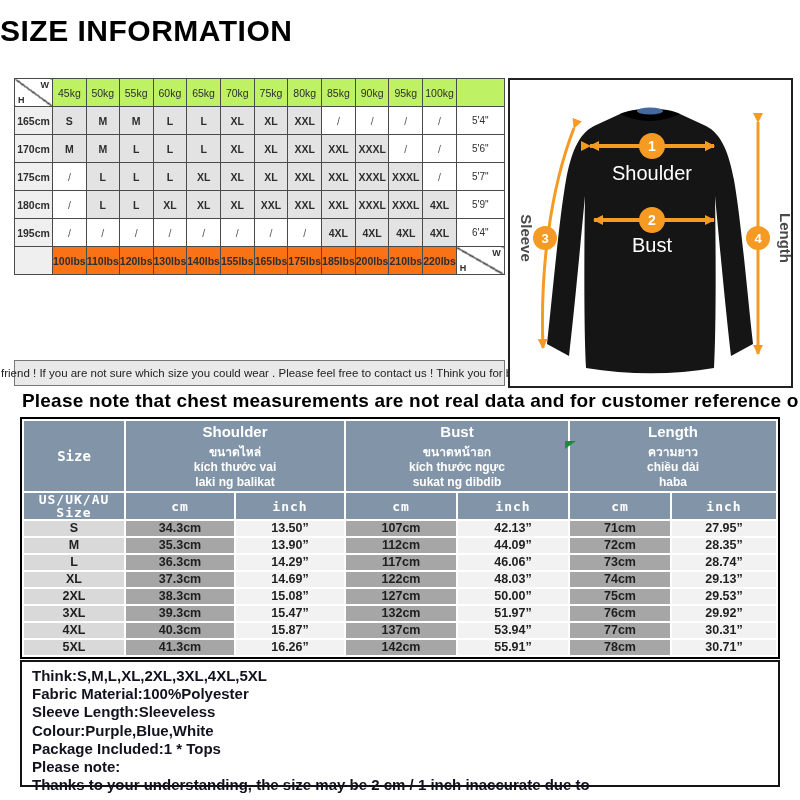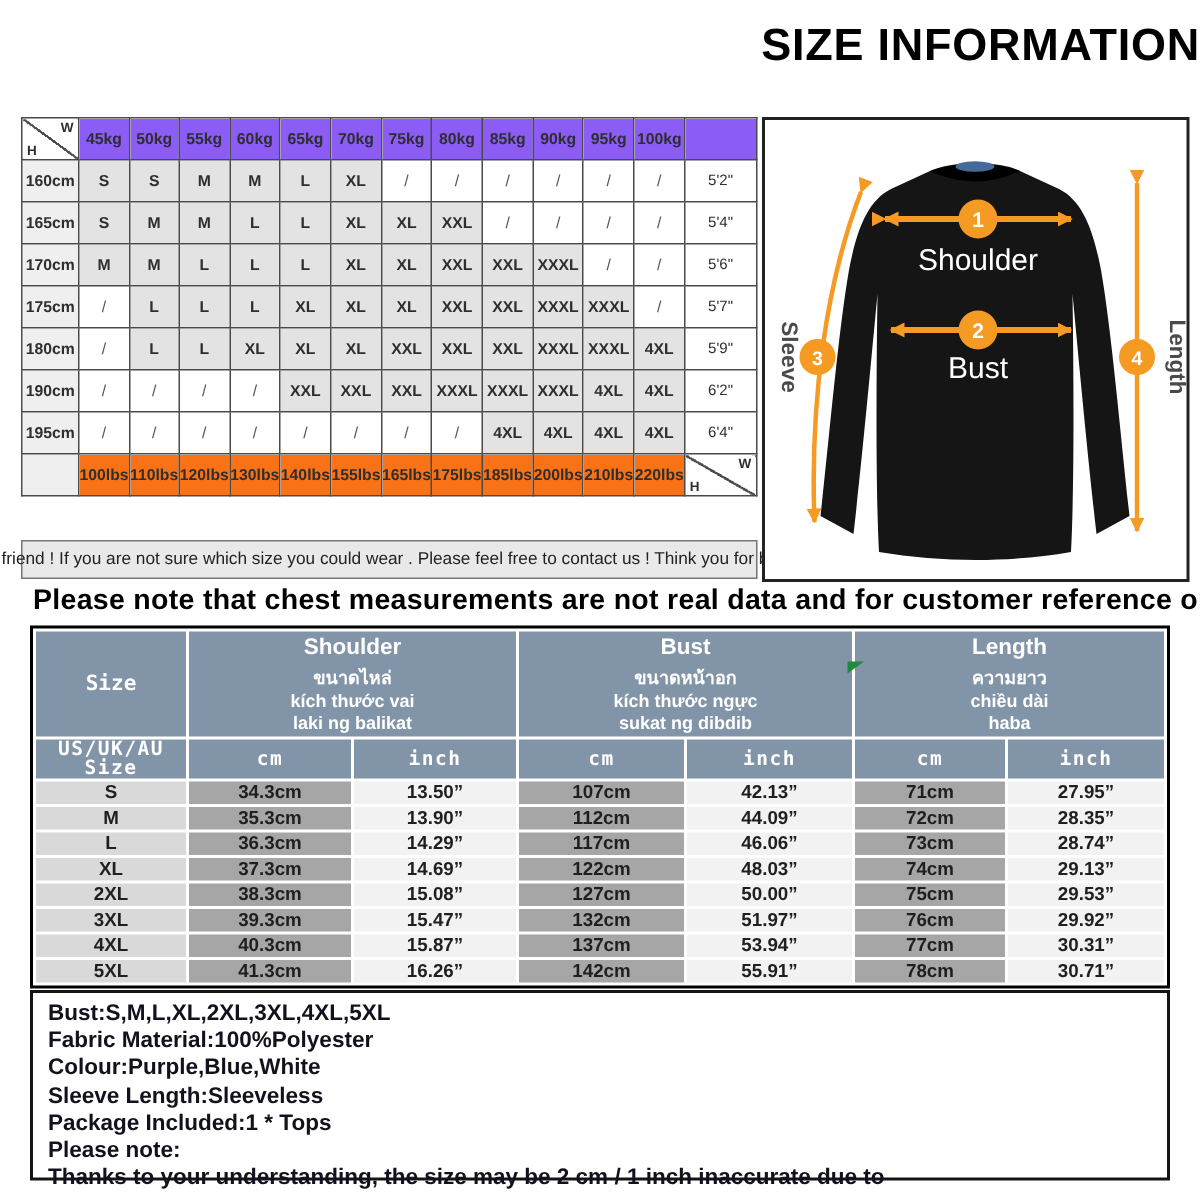--- a/index.html
+++ b/index.html
@@ -1,27 +1,27 @@
 <!DOCTYPE html>
 <html><head>
 <meta charset="utf-8">
 <style>
   html,body{margin:0;padding:0;background:#fff;}
   #page{position:relative;width:800px;height:800px;background:#fff;overflow:hidden;
         font-family:"Liberation Sans",sans-serif;}
 
   
-  .title{position:absolute;top:14px;left:0;width:800px;text-align:right;
+  .title{position:absolute;top:14px;left:0;width:800px;text-align:left;
          font-size:30px;font-weight:800;color:#000;letter-spacing:.5px;}
 
   
   .matrix{position:absolute;left:14px;top:78px;border-collapse:collapse;table-layout:fixed;}
   .matrix td{border:1px solid #4a4a4a;text-align:center;vertical-align:middle;
              height:27px;padding:0;font-size:10.5px;color:#2e2e2e;overflow:hidden;white-space:nowrap;}
-  .matrix td.hdr{font-weight:700;background:#8b5cf6;margin-left:46px;}
+  .matrix td.hdr{font-weight:400;background:#bef264;margin-left:46px;}
   .matrix td.hcell{font-weight:700;background:#efefef;}
   .matrix td.val{font-weight:700;background:#e3e3e3;}
   .matrix td.slash{font-weight:400;background:#fff;color:#555;}
   .matrix td.ftcell{font-weight:400;background:#fff;font-size:10px;}
   .matrix td.lbs{font-weight:700;background:#f97316;}
   .matrix td.corner{position:relative;background-color:#fff;background-image:
       linear-gradient(to top right,transparent 48.5%,#4a4a4a 48.5%,#4a4a4a 52%,transparent 52%);}
   .matrix td.corner .cw{position:absolute;top:1px;right:3px;font-size:9px;font-weight:700;}
   .matrix td.corner .ch{position:absolute;bottom:1px;left:3px;font-size:9px;font-weight:700;}
 
@@ -92,36 +92,20 @@
           <td class="hdr">70kg</td>
           <td class="hdr">75kg</td>
           <td class="hdr">80kg</td>
           <td class="hdr">85kg</td>
           <td class="hdr">90kg</td>
           <td class="hdr">95kg</td>
           <td class="hdr">100kg</td>
           <td class="hdr"></td>
         </tr>
         <tr>
-          <td class="hcell">160cm</td>
-          <td class="val">S</td>
-          <td class="val">S</td>
-          <td class="val">M</td>
-          <td class="val">M</td>
-          <td class="val">L</td>
-          <td class="val">XL</td>
-          <td class="slash">/</td>
-          <td class="slash">/</td>
-          <td class="slash">/</td>
-          <td class="slash">/</td>
-          <td class="slash">/</td>
-          <td class="slash">/</td>
-          <td class="ftcell">5'2"</td>
-        </tr>
-        <tr>
           <td class="hcell">165cm</td>
           <td class="val">S</td>
           <td class="val">M</td>
           <td class="val">M</td>
           <td class="val">L</td>
           <td class="val">L</td>
           <td class="val">XL</td>
           <td class="val">XL</td>
           <td class="val">XXL</td>
           <td class="slash">/</td>
@@ -170,36 +154,20 @@
           <td class="val">XL</td>
           <td class="val">XL</td>
           <td class="val">XL</td>
           <td class="val">XXL</td>
           <td class="val">XXL</td>
           <td class="val">XXL</td>
           <td class="val">XXXL</td>
           <td class="val">XXXL</td>
           <td class="val">4XL</td>
           <td class="ftcell">5'9"</td>
-        </tr>
-        <tr>
-          <td class="hcell">190cm</td>
-          <td class="slash">/</td>
-          <td class="slash">/</td>
-          <td class="slash">/</td>
-          <td class="slash">/</td>
-          <td class="val">XXL</td>
-          <td class="val">XXL</td>
-          <td class="val">XXL</td>
-          <td class="val">XXXL</td>
-          <td class="val">XXXL</td>
-          <td class="val">XXXL</td>
-          <td class="val">4XL</td>
-          <td class="val">4XL</td>
-          <td class="ftcell">6'2"</td>
         </tr>
         <tr>
           <td class="hcell">195cm</td>
           <td class="slash">/</td>
           <td class="slash">/</td>
           <td class="slash">/</td>
           <td class="slash">/</td>
           <td class="slash">/</td>
           <td class="slash">/</td>
           <td class="slash">/</td>
@@ -414,22 +382,22 @@
           <td class="col-in">55.91”</td>
           <td class="col-cm">78cm</td>
           <td class="col-in">30.71”</td>
         </tr>
       </tbody>
   </table>
 
   <div class="flag"></div>
 
   <div class="specs">
-      <div class="spec-line">Bust:S,M,L,XL,2XL,3XL,4XL,5XL</div>
+      <div class="spec-line">Think:S,M,L,XL,2XL,3XL,4XL,5XL</div>
       <div class="spec-line">Fabric Material:100%Polyester</div>
+      <div class="spec-line">Sleeve Length:Sleeveless</div>
       <div class="spec-line">Colour:Purple,Blue,White</div>
-      <div class="spec-line">Sleeve Length:Sleeveless</div>
       <div class="spec-line">Package Included:1 * Tops</div>
       <div class="spec-line">Please note:</div>
       <div class="spec-line">Thanks to your understanding, the size may be 2 cm / 1 inch inaccurate due to</div>
     </div>
 
 </div>
 
 </body></html>

